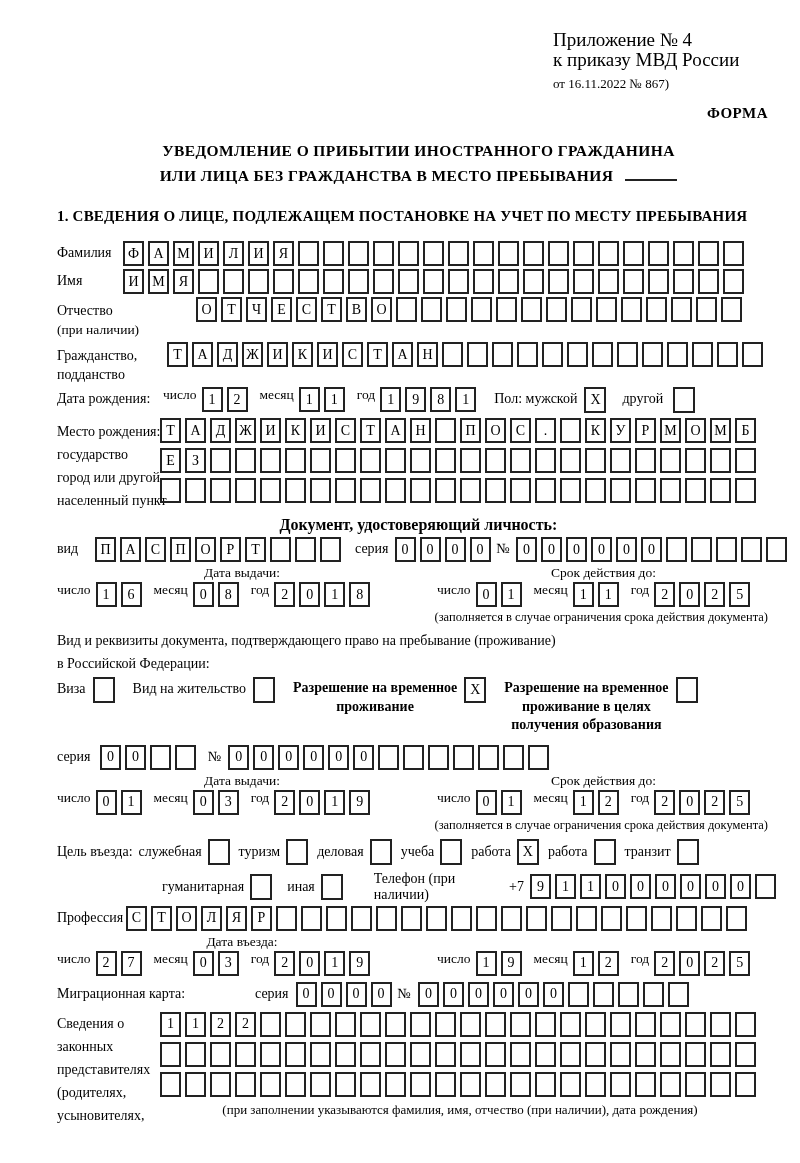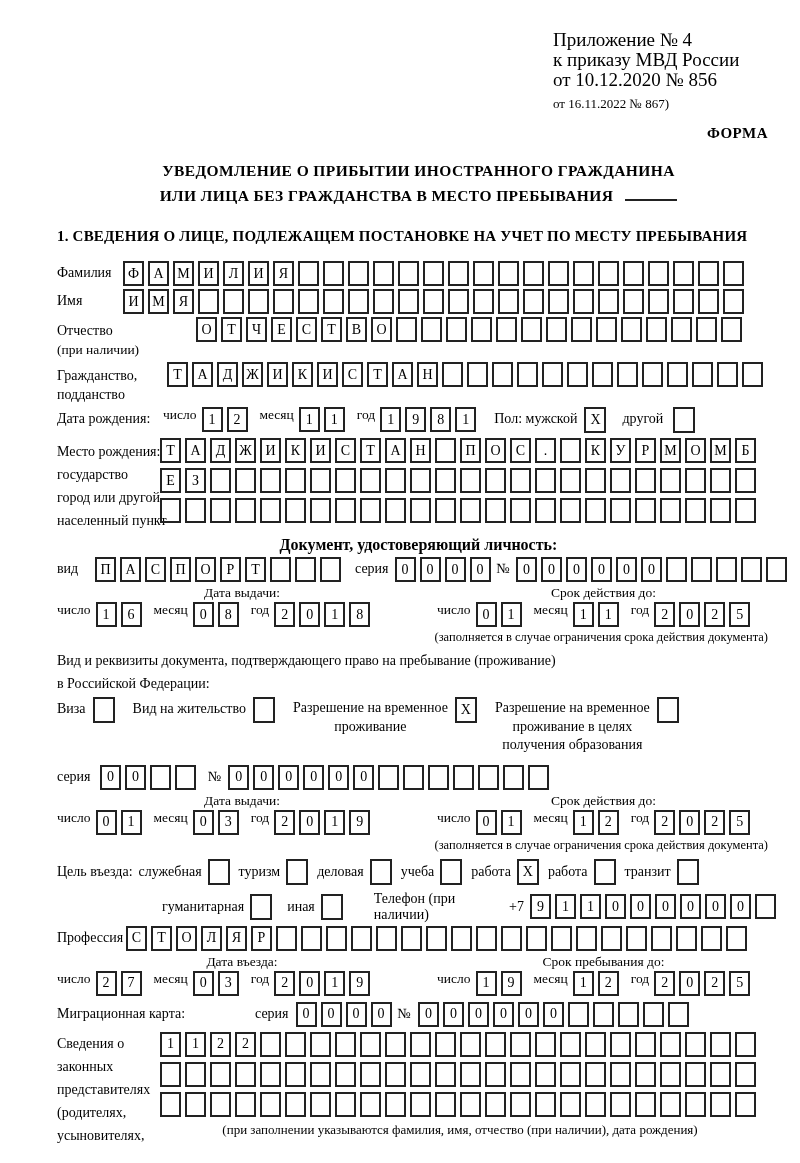--- a/index.html
+++ b/index.html
@@ -51,41 +51,40 @@
   .dg-l { width: 370px; }
   .dg-r { margin-left: 10px; }
   .dlab { margin-right: 5px; font-size: 13.5px; flex: none; }
   .dcells { margin-right: 8px; }
   .fnote { text-align: right; padding-right: 12px; font-size: 12.5px; margin: 1px 0 4px 0; }
 
   .intro { line-height: 23px; margin-top: 4px; }
   .optrow { display: flex; align-items: flex-start; margin-top: 2px; }
   .opt { display: flex; align-items: flex-start; margin-right: 14px; }
   .opt .olabel { padding-top: 4px; margin-right: 7px; }
-  .opt .olabel.centered { text-align: center; }
+  .opt .olabel.centered { text-align: center; font-weight: bold; }
   .opt .olabel .line { line-height: 18.5px; }
 
   .purp { display: flex; align-items: center; margin-top: 6px; }
   .purp .plabel { margin-right: 6px; }
   .purp .cb { margin-right: 9px; }
   .indent105 { margin-left: 105px; }
   .phone-pref { margin: 0 7px 0 14px; padding-top: 4px; }
 
   .rep-footnote { text-align: center; font-size: 13px; margin-top: 4px; }
   .nw { white-space: nowrap; }
 </style>
 </head>
 <body>
 
 <div class="page">
 
   <div class="annex">
       <div class="line">Приложение № 4</div>
       <div class="line">к приказу МВД России</div>
-      <div class="line">от 10.12.2020 № 856</div>
     </div>
   <div class="annex edition">
       <div class="line">от 16.11.2022 № 867)</div>
     </div>
   <div class="forma">ФОРМА</div>
 
   <div class="title">
     <div>УВЕДОМЛЕНИЕ О ПРИБЫТИИ ИНОСТРАННОГО ГРАЖДАНИНА</div>
     <div><span>ИЛИ ЛИЦА БЕЗ ГРАЖДАНСТВА В МЕСТО ПРЕБЫВАНИЯ</span><span class="blank"></span></div>
   </div>
@@ -581,21 +580,20 @@
         <span class="cell"></span>
         <span class="cell"></span>
         <span class="cell"></span>
         <span class="cell"></span>
         <span class="cell"></span>
       </span>
   </div>
 
   <div class="dheads">
     <span class="dh l">Дата въезда:</span>
-    <span class="dh r">Срок пребывания до:</span>
   </div>
   <div class="frow" style="margin-top:1px">
     <span class="dategroup dg-l">
         <span class="dlab">число</span>
         <span class="cells dcells">
           <span class="cell">2</span>
           <span class="cell">7</span>
         </span>
         <span class="dlab">месяц</span>
         <span class="cells dcells">

